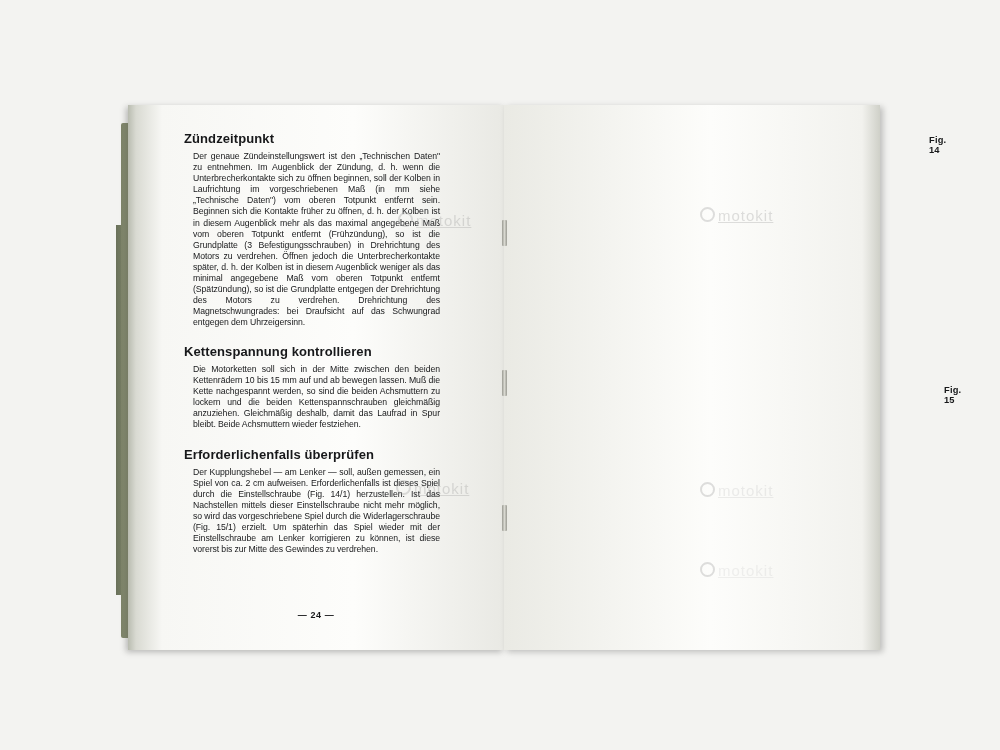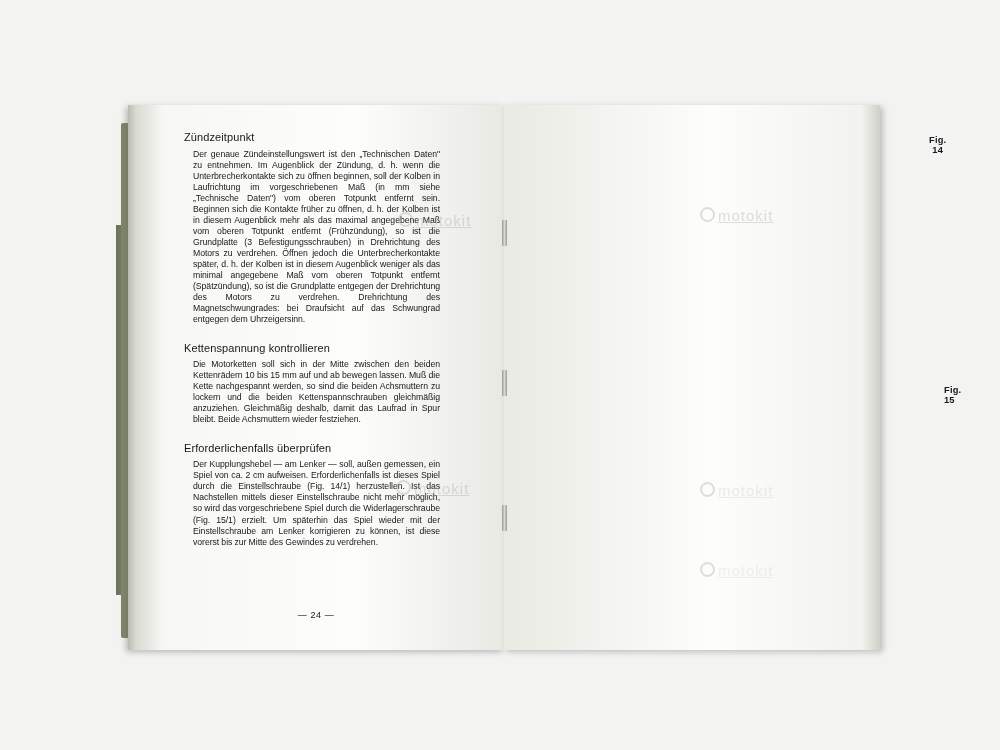--- a/index.html
+++ b/index.html
@@ -80,22 +80,22 @@
 
   
   .text-col {
     position: absolute;
     left: 56px;
     top: 26px;
     width: 256px;
     color: #17181a;
   }
   .sec-head {
-    font-size: 11px;
-    font-weight: normal;
+    font-size: 13px;
+    font-weight: bold;
     letter-spacing: 0.1px;
     margin: 0 0 4px 0;
     line-height: 1.25;
   }
   .para {
     font-size: 8.7px;
     line-height: 1.27;
     text-align: justify;
     margin: 0 0 9px 9px;
     letter-spacing: -0.05px;
@@ -104,20 +104,21 @@
     hyphens: none;
   }
   .para:last-child { margin-bottom: 0; }
   .gap { height: 7px; }
 
   .folio {
     position: absolute;
     font-size: 9px;
     color: #17181a;
     letter-spacing: 0.6px;
+    font-weight: bold;
   }
   .folio-left {
     left: 0;
     width: 376px;
     text-align: center;
     top: 505px;
   }
   .folio-right {
     left: 376px;
     width: 376px;
@@ -126,21 +127,21 @@
   }
 
   
   .fig-label {
     position: absolute;
     font-size: 9.3px;
     font-weight: bold;
     color: #17181a;
     letter-spacing: 0.2px;
   }
-  .lbl14 { left: 425px; top: 30px; text-align: center; }
+  .lbl14 { left: 425px; top: 30px; }
   .lbl15 { left: 440px; top: 280px; }
 
   
   .wm {
     position: absolute;
     color: rgba(150,150,150,0.30);
     font-size: 15px;
     letter-spacing: 1px;
     font-family: "Liberation Sans", sans-serif;
     pointer-events: none;

